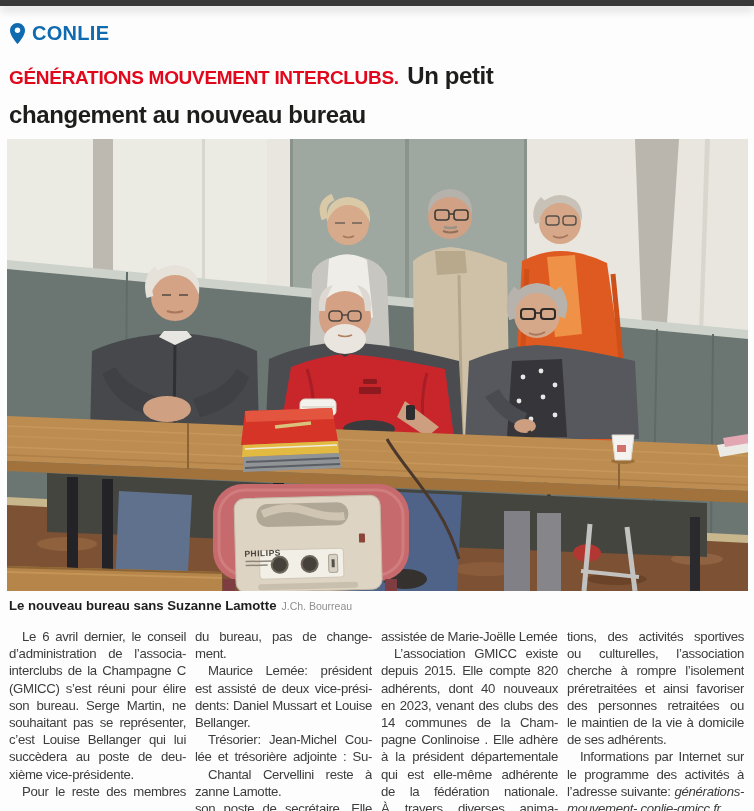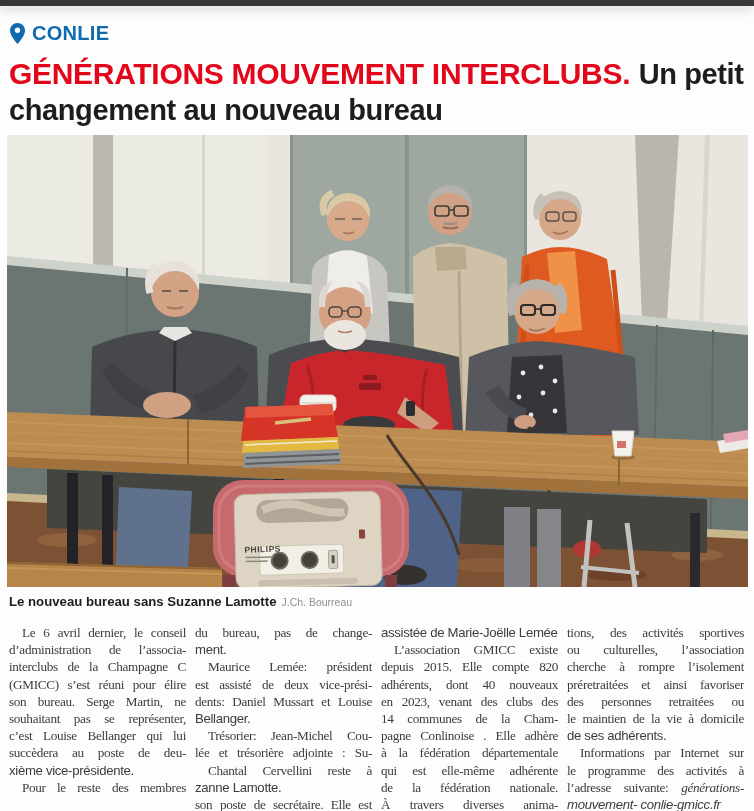--- a/index.html
+++ b/index.html
@@ -9,34 +9,34 @@
   html,body{width:754px;}
   body{
     width:754px;height:811px;overflow:hidden;background:#fdfdfd;
     font-family:"Liberation Sans","DejaVu Sans",sans-serif;position:relative;
   }
   .topbar{height:6px;background:#383838;box-shadow:0 5px 9px rgba(0,0,0,.14);}
   .kicker{display:flex;align-items:center;gap:7px;margin:16px 0 0 10px;}
   .kicker .loc{font-size:20px;font-weight:700;color:var(--blue);letter-spacing:.3px;}
   .pin{width:15px;height:21px;display:block;}
   h1{margin:11px 10px 0 9px;font-weight:700;line-height:35px;color:var(--ink);letter-spacing:-.4px;}
-  h1 .tag{font-size:30px;color:var(--red);letter-spacing:-.3px;}
-  h1 .big{font-size:29px;color:var(--ink);}
+  h1 .tag{font-size:19px;color:var(--red);letter-spacing:-.3px;}
+  h1 .big{font-size:24px;color:var(--ink);}
   .photo-wrap{margin:7px 0 0 7px;width:741px;height:452px;position:relative;}
   .photo-wrap svg{display:block;width:741px;height:452px;}
   .capline{margin:7px 0 0 9px;font-size:13.2px;color:#1e1e1e;line-height:15px;}
   .capline .cap{font-weight:700;}
   .capline .credit{font-weight:400;font-size:10.5px;color:var(--credit);margin-left:5px;}
   .cols{display:flex;gap:9px;margin:14px 0 0 9px;width:736px;}
   .col{width:177px;flex:0 0 177px;overflow:hidden;}
   .line{
     font-size:13.2px;line-height:17.2px;color:var(--body);letter-spacing:-.32px;
     white-space:nowrap;overflow:hidden;text-align:left;
   }
-  .line.fill{text-align:justify;text-align-last:justify;white-space:normal;height:17.2px;font-family:Liberation Serif, serif;}
+  .line.fill{text-align:justify;text-align-last:justify;white-space:normal;height:17.2px;}
   .line.ind{text-indent:13px;}
   .line .it{font-style:italic;}
 </style>
 </head>
 <body>
 
 <div class="topbar"></div>
 
 <div class="kicker">
   <svg class="pin" viewBox="0 0 15 21">
@@ -295,21 +295,21 @@
       <div class="line fill"><span>son poste de secrétaire. Elle est</span></div>
     </div>
     <div class="col">
       <div class="line"><span>assistée de Marie-Joëlle Lemée.</span></div>
       <div class="line ind fill"><span>L’association GMICC existe</span></div>
       <div class="line fill"><span>depuis 2015. Elle compte 820</span></div>
       <div class="line fill"><span>adhérents, dont 40 nouveaux</span></div>
       <div class="line fill"><span>en 2023, venant des clubs des</span></div>
       <div class="line fill"><span>14 communes de la Cham-</span></div>
       <div class="line fill"><span>pagne Conlinoise . Elle adhère</span></div>
-      <div class="line fill"><span>à la fédération départementale</span></div>
+      <div class="line fill"><span>à la président départementale</span></div>
       <div class="line fill"><span>qui est elle-même adhérente</span></div>
       <div class="line fill"><span>de la fédération nationale.</span></div>
       <div class="line fill"><span>À travers diverses anima-</span></div>
     </div>
     <div class="col">
       <div class="line fill"><span>tions, des activités sportives</span></div>
       <div class="line fill"><span>ou culturelles, l’association</span></div>
       <div class="line fill"><span>cherche à rompre l’isolement</span></div>
       <div class="line fill"><span>préretraitées et ainsi favoriser</span></div>
       <div class="line fill"><span>des personnes retraitées ou</span></div>

